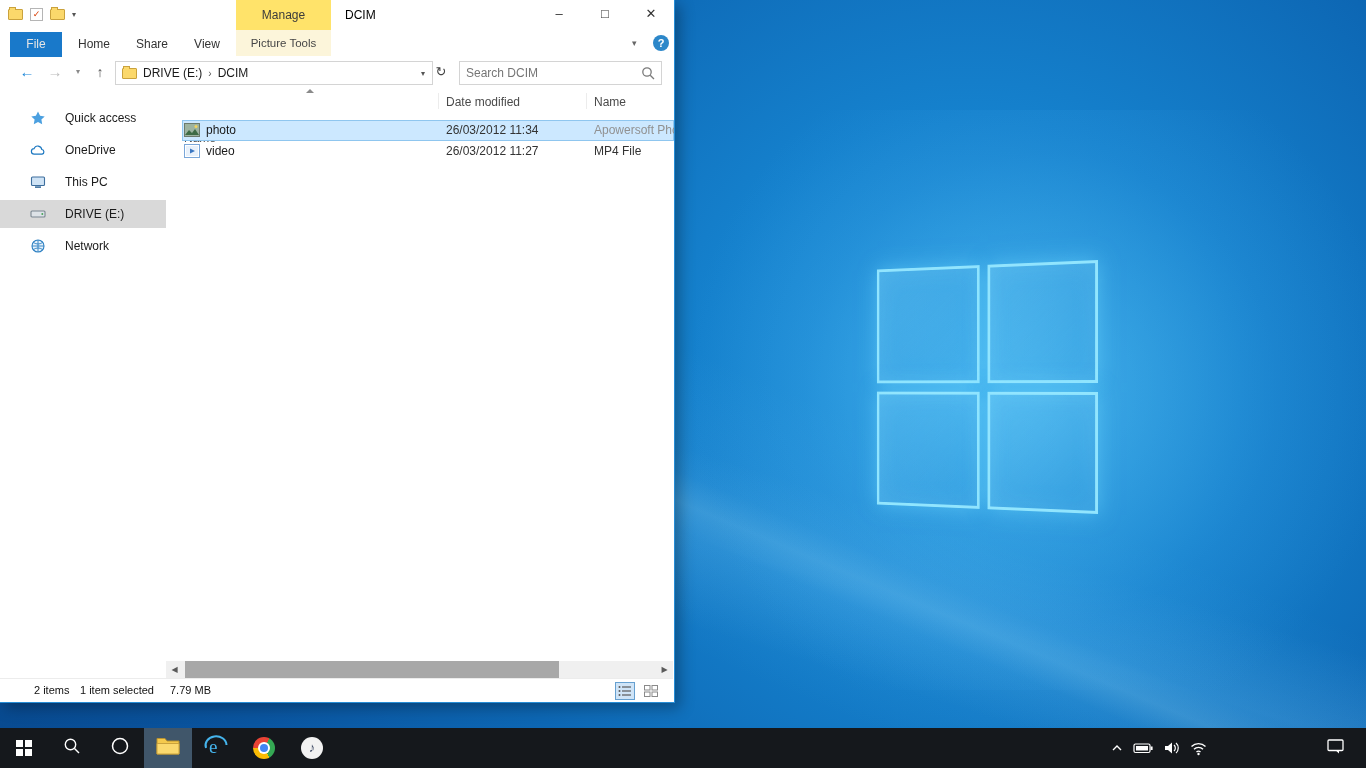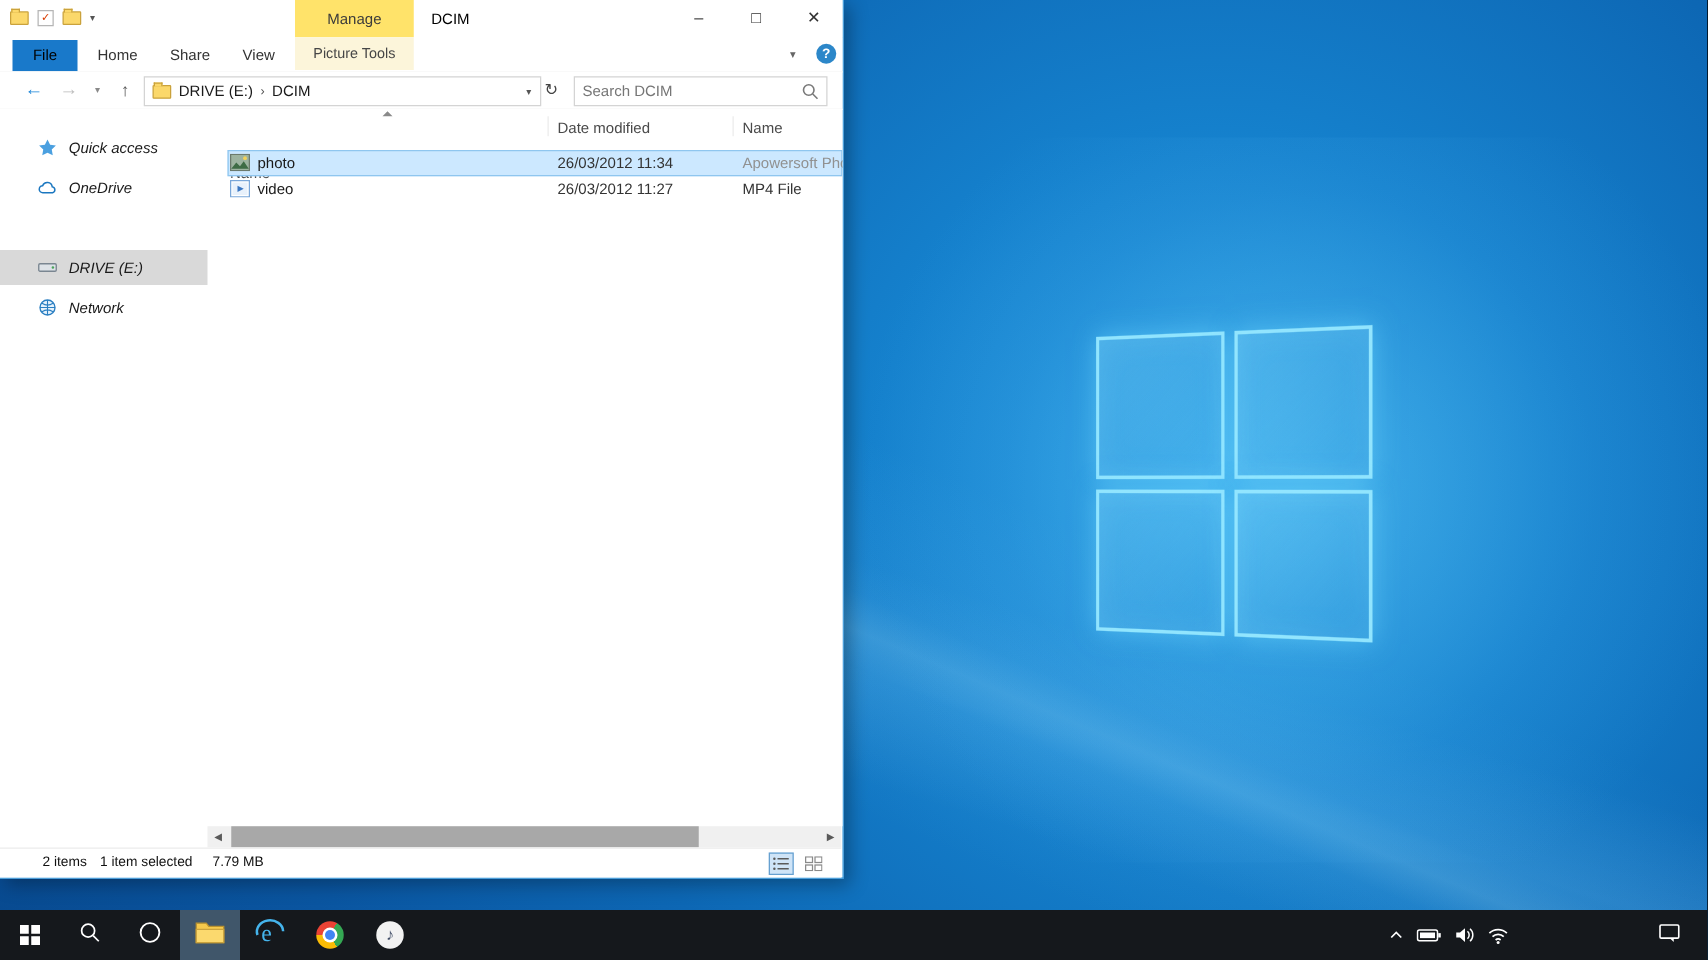--- a/index.html
+++ b/index.html
@@ -36,21 +36,21 @@
   .qat-check{width:11px;height:11px;border:1px solid #b5b5b5;background:#fff;color:#d83b01;
     font-size:9px;line-height:11px;text-align:center;}
   .qat-caret{color:#555;font-size:8px;}
   .manage-tab{position:absolute;left:236px;top:0;width:95px;height:30px;background:#ffe36a;
     color:#3b3b3b;text-align:center;line-height:30px;}
   .win-title{position:absolute;left:345px;top:0;height:30px;line-height:30px;color:#000;}
   .win-controls{position:absolute;right:0;top:0;height:30px;display:flex;}
   .wc{width:46px;height:30px;text-align:center;line-height:28px;color:#333;font-size:13px;}
 
   .tabrow{position:absolute;left:0;top:30px;right:0;height:27px;background:#fff;border-bottom:1px solid #dcdcdc;}
-  .file-tab{position:absolute;left:10px;top:2px;width:52px;height:25px;background:#1979ca;color:#000000;
+  .file-tab{position:absolute;left:10px;top:2px;width:52px;height:25px;background:#1979ca;color:#e5e5e5;
     text-align:center;line-height:25px;}
   .rtab{position:absolute;top:2px;height:25px;line-height:25px;color:#333;text-align:center;}
   .rtab.t-home{left:68px;width:52px;}
   .rtab.t-share{left:126px;width:52px;}
   .rtab.t-view{left:184px;width:46px;}
   .picture-tools{position:absolute;left:236px;top:0;width:95px;height:26px;background:#fcf5da;
     color:#464646;text-align:center;line-height:26px;font-size:11.5px;}
   .ribbon-caret{position:absolute;left:632px;top:8px;color:#666;font-size:9px;}
   .help-btn{position:absolute;left:653px;top:5px;width:16px;height:16px;border-radius:50%;background:#2c87c9;
     color:#fff;font-size:11px;line-height:16px;text-align:center;font-weight:bold;}
@@ -71,21 +71,21 @@
     text-align:center;line-height:18px;}
   .search-box{position:absolute;left:459px;top:4px;width:201px;height:22px;border:1px solid #d4d4d4;
     background:#fff;display:flex;align-items:center;}
   .search-input{border:none;outline:none;flex:1;padding:0 6px;font-size:12px;font-family:inherit;color:#333;min-width:0;}
   .search-input::placeholder{color:#767676;}
   .search-icon{flex:0 0 auto;margin-right:6px;width:14px;height:14px;}
 
   .main{position:absolute;left:0;top:87px;right:0;height:574px;background:#fff;}
   .sidebar{position:absolute;left:0;top:0;width:166px;bottom:0;background:#fff;}
   .side-item{position:absolute;left:0;right:0;height:28px;display:flex;align-items:center;
-    padding-left:30px;gap:9px;color:#1a1a1a;font-style:italic;}
+    padding-left:30px;gap:19px;color:#1a1a1a;}
   .side-item.sel{background:#d9d9d9;}
   .si-1{top:17px}.si-2{top:49px}.si-3{top:81px}.si-4{top:113px}.si-5{top:145px}
   .sicon{width:16px;height:16px;flex:0 0 auto;display:inline-flex;}
 
   .filearea{position:absolute;left:166px;top:0;right:0;bottom:0;overflow:hidden;}
   .colhead{position:absolute;left:0;top:0;right:0;height:28px;color:#4a4a4a;}
   .col-name{position:absolute;left:18px;top:8px;margin-top:36px;}
   .col-date{position:absolute;left:280px;top:8px;}
   .col-type{position:absolute;left:428px;top:8px;}
   .sort-caret{position:absolute;left:140px;top:2px;width:0;height:0;
@@ -215,20 +215,29 @@
           <span>Quick access</span>
         </div>
         <div class="side-item si-2">
           <span class="sicon">
             <svg width="16" height="16" viewBox="0 0 16 16">
                 <path d="M4.3 12.2a2.8 2.8 0 01-.2-5.6 4 4 0 017.7.9 2.4 2.4 0 01.3 4.7z" fill="#fff" stroke="#1b77c0" stroke-width="1.2"></path>
               </svg>
           </span>
           <span>OneDrive</span>
         </div>
+        <div class="side-item si-3">
+          <span class="sicon">
+            <svg width="16" height="16" viewBox="0 0 16 16">
+                <rect x="1.5" y="3" width="13" height="8.5" rx="1" fill="#cfe3f5" stroke="#3e6f9e" stroke-width="1.1"></rect>
+                <rect x="5" y="12.3" width="6" height="1.6" fill="#3e6f9e"></rect>
+              </svg>
+          </span>
+          <span>This PC</span>
+        </div>
         <div class="side-item si-4 sel">
           <span class="sicon">
             <svg width="16" height="16" viewBox="0 0 16 16">
                 <rect x="1" y="5" width="14" height="6" rx="1" fill="#dde2e7" stroke="#7a8691" stroke-width="1.1"></rect>
                 <circle cx="12.3" cy="8" r="1" fill="#4aa35a"></circle>
               </svg>
           </span>
           <span>DRIVE (E:)</span>
         </div>
         <div class="side-item si-5">

